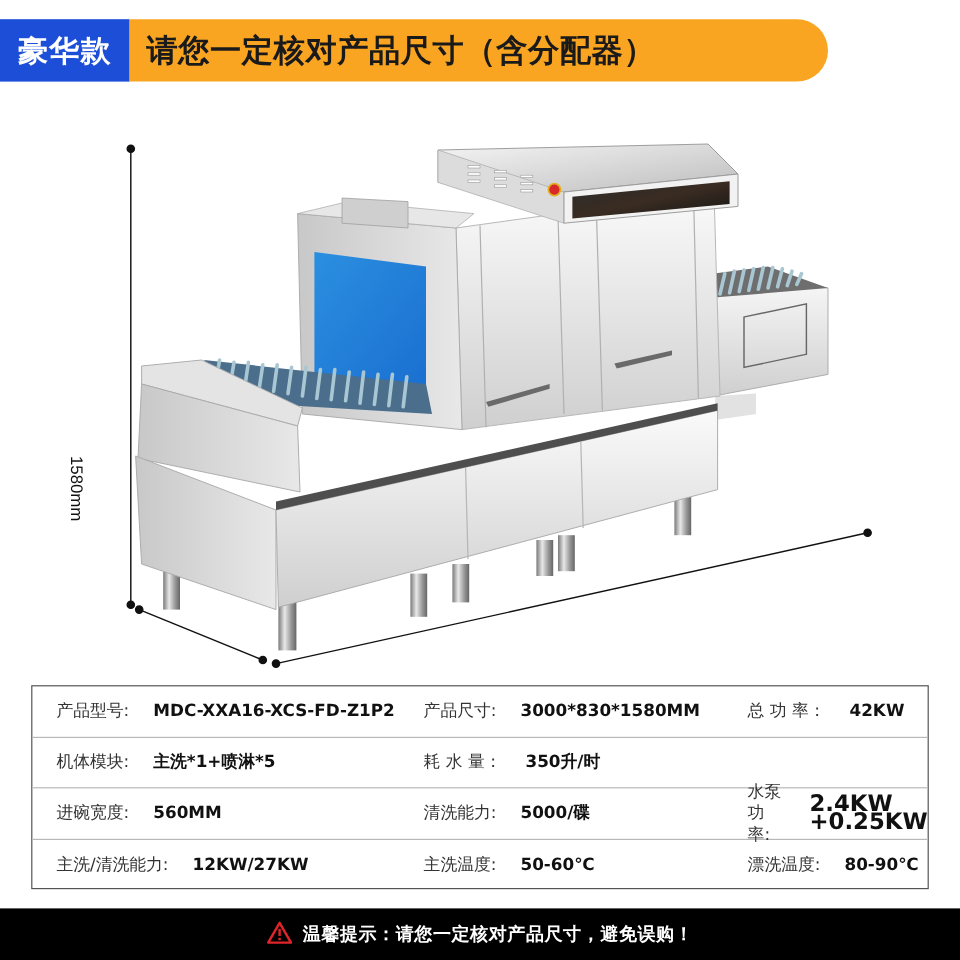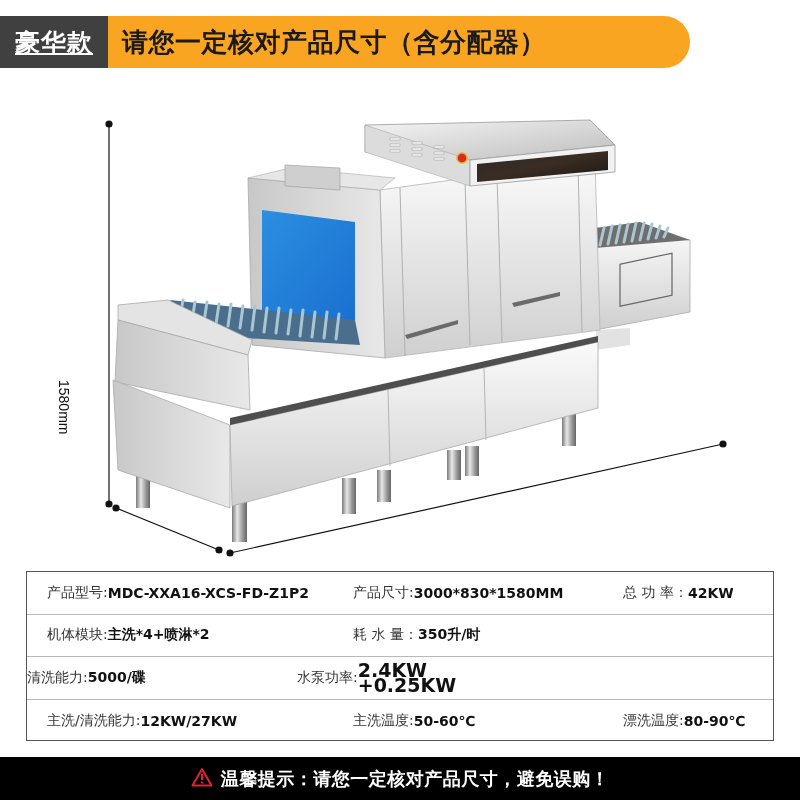--- a/index.html
+++ b/index.html
@@ -2,23 +2,23 @@
 <html><head>
   <meta charset="utf-8">
   <style>
     * { margin: 0; padding: 0; box-sizing: border-box; }
     html, body { width: 800px; height: 800px; background: #ffffff; overflow: hidden; }
     body { position: relative; font-family: "DejaVu Sans", "Liberation Sans", sans-serif; color: #222; }
 
     
     .header { position: absolute; left: 0; top: 16px; height: 52px; width: 690px; display: flex; }
     .badge {
-      background: #404040; color: #ffffff; width: 108px; height: 52px;
+      background: #1d4ed8; color: #ffffff; width: 108px; height: 52px;
       display: flex; align-items: center; justify-content: center;
-      font-weight: bold; font-size: 25px; letter-spacing: 1px; text-decoration: underline;
+      font-weight: bold; font-size: 25px; letter-spacing: 1px;
     }
     .title-pill {
       background: #f9a521; height: 52px; flex: 1;
       border-radius: 0 26px 26px 0;
       display: flex; align-items: center; padding-left: 14px;
       font-weight: bold; font-size: 26px; color: #1a1a1a; letter-spacing: 0.5px;
     }
 
     
     .illustration { position: absolute; left: 0; top: 80px; width: 800px; height: 480px; }
@@ -30,32 +30,32 @@
 
     
     .spec-table {
       position: absolute; left: 26px; top: 571px; width: 748px; height: 170px;
       border: 1.5px solid #555; border-top: 1.5px solid #555; background: #fff;
     }
     .spec-row { display: flex; height: 42.5px; border-bottom: 1px solid #b8b8b8; align-items: center; }
     .spec-row:last-child { border-bottom: none; }
     .cell { display: flex; align-items: center; font-size: 14px; height: 100%; }
     .cell .k { color: #333; font-weight: normal; }
-    .cell .v { color: #111; font-weight: bold; margin-left: 0; }
+    .cell .v { color: #111; font-weight: bold; margin-left: 20px; }
     .c1 { width: 326px; padding-left: 20px; }
     .c2 { width: 248px; padding-left: 0; }
     .c3 { flex: 1; padding-left: 22px; }
     .v-multi { line-height: 15px; font-size: 19px; }
 
     
     .footer {
       position: absolute; left: 0; top: 757px; width: 800px; height: 43px; background: #000000;
       display: flex; align-items: center; justify-content: center; gap: 8px;
     }
-    .footer .warn-text { color: #ffffff; font-weight: bold; font-size: 18px; letter-spacing: 0.5px; }
+    .footer .warn-text { color: #ffffff; font-weight: bold; font-size: 15px; letter-spacing: 0.5px; }
   </style>
 </head>
 <body>
 
 <div class="header">
   <div class="badge">豪华款</div>
   <div class="title-pill">请您一定核对产品尺寸（含分配器）</div>
 </div>
 
 <div class="illustration">
@@ -219,29 +219,33 @@
     </div>
     <div class="cell c3">
       <span class="k">总 功 率：</span>
       <span class="v">42KW</span>
     </div>
   </div>
 
   <div class="spec-row">
     <div class="cell c1">
       <span class="k">机体模块:</span>
-      <span class="v">主洗*4+喷淋*2</span>
+      <span class="v">主洗*1+喷淋*5</span>
     </div>
     <div class="cell c2">
       <span class="k">耗 水 量：</span>
       <span class="v">350升/时</span>
     </div>
   </div>
 
   <div class="spec-row">
+    <div class="cell c1">
+      <span class="k">进碗宽度:</span>
+      <span class="v">560MM</span>
+    </div>
     <div class="cell c2">
       <span class="k">清洗能力:</span>
       <span class="v">5000/碟</span>
     </div>
     <div class="cell c3">
       <span class="k">水泵功率:</span>
       <span class="v v-multi">
         <span style="display:block">2.4KW</span>
         <span style="display:block">+0.25KW</span>
       </span>

